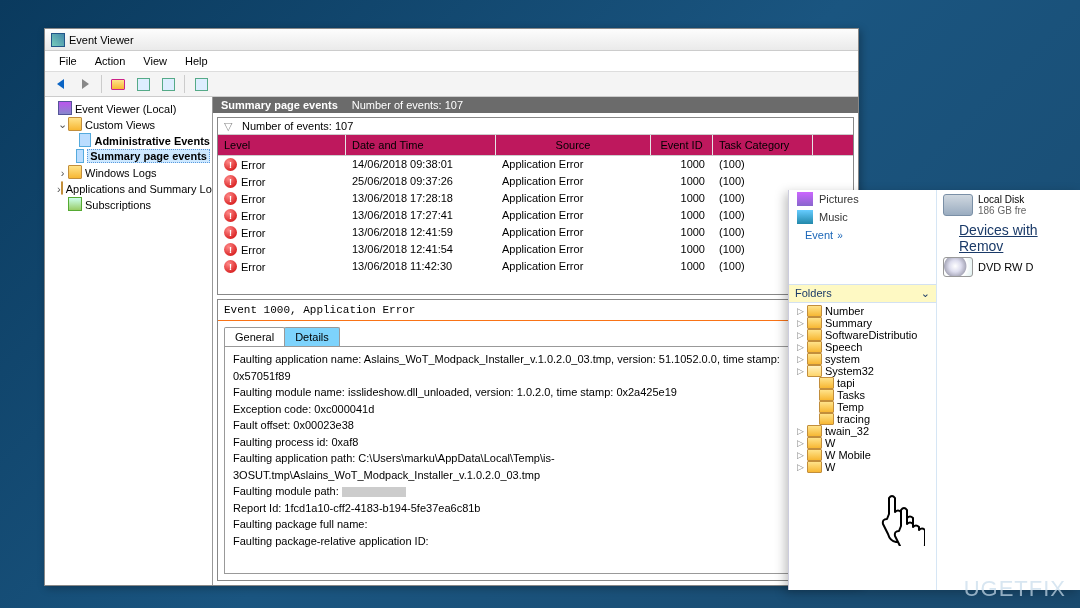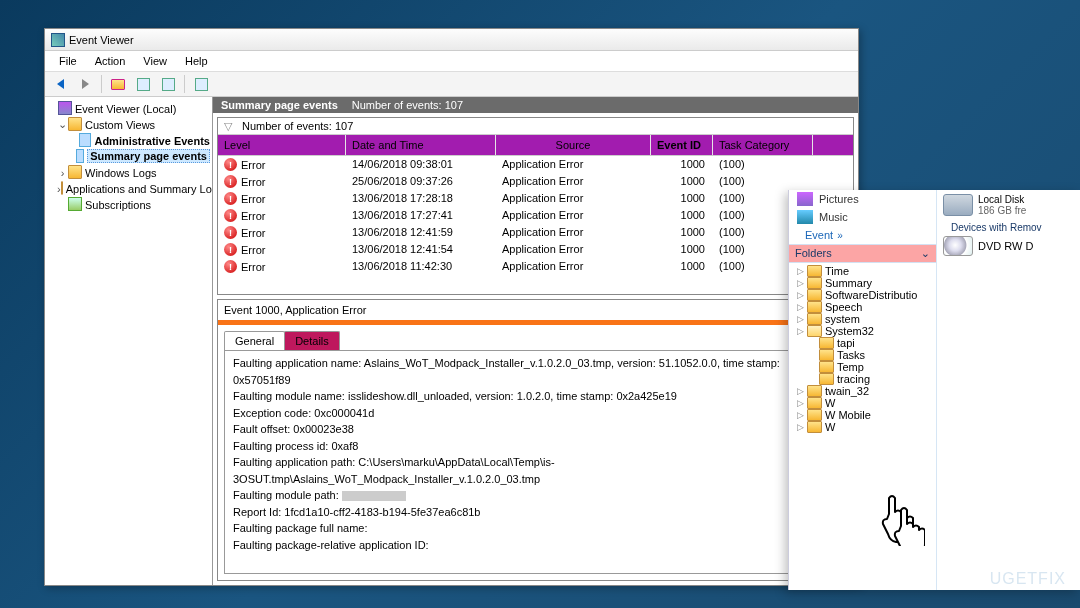--- a/index.html
+++ b/index.html
@@ -62,64 +62,64 @@
 .tree-sel { background:#cde8ff; border:1px dotted #5a9ade; }
 .tree-indent1{padding-left:10px;} .tree-indent2{padding-left:22px;font-weight:bold;}
 .right-pane { flex:1; display:flex; flex-direction:column; overflow:hidden;}
 .summary-bar {
   background:#6b6b6b; color:#fff; padding:2px 8px;
   display:flex; align-items:center; gap:14px;
 }
 .list-area { border:1px solid #888; margin:4px 4px 2px 4px; display:flex; flex-direction:column; height:178px;}
 .filter-row { display:flex; align-items:center; padding:2px 6px; border-bottom:1px solid #ccc; gap:6px;}
 .funnel { width:12px;height:12px;color:#888;}
-.col-headers { display:flex; background:#a21caf; border-bottom:1px solid #ccc;}
+.col-headers { display:flex; background:#be185d; border-bottom:1px solid #ccc;}
 .col-headers .col { padding:4px 6px; border-right:1px solid #e5e5e5;}
-.col.level{width:128px;} .col.date{width:150px;} .col.source{width:155px;text-align:center;} .col.eid{width:62px;text-align:left;font-weight:bold;} .col.task{width:100px;}
+.col.level{width:128px;} .col.date{width:150px;} .col.source{width:155px;text-align:center;} .col.eid{width:62px;text-align:center;} .col.task{width:100px;}
 .rows { flex:1; overflow-y:scroll;}
 .row { display:flex; padding:1px 0;}
 .row .c { padding:1px 6px; }
 .row .c.level{width:128px;display:flex;align-items:center;gap:4px;}
 .row .c.date{width:150px;} .row .c.source{width:155px;} .row .c.eid{width:62px;text-align:right;padding-right:8px;} .row .c.task{width:100px;}
 .err-ico{width:13px;height:13px;border-radius:50%;background:radial-gradient(circle at 35% 30%,#f88,#c00);display:flex;align-items:center;justify-content:center;color:#fff;font-size:9px;font-weight:bold;}
 .detail-area{border:1px solid #888; margin:2px 4px 4px 4px; flex:1; display:flex;flex-direction:column; min-height:0;}
-.detail-title{border-bottom:5px solid #f97316; padding:4px 6px;}
+.detail-title{border-bottom:1px solid #f97316; padding:4px 6px;font-family:Liberation Mono, monospace;}
 .tabs-row{display:flex; padding:6px 6px 0 6px;}
 .tab{border:1px solid #999; border-bottom:none; padding:3px 10px; background:#fff; border-top-left-radius:2px;border-top-right-radius:2px; margin-right:-1px;position:relative;z-index:2;}
-.tab.inactive{background:#be185d;z-index:1;}
+.tab.inactive{background:#7dd3fc;z-index:1;}
 .detail-box{border:1px solid #999; margin:0 6px 6px 6px; flex:1; padding:4px 8px; overflow:auto; line-height:1.5;}
 .redact{background:#ccc;display:inline-block;width:64px;height:10px;vertical-align:middle;}
 .explorer-window{
   position:absolute; top:190px; right:0;
   width:292px; height:400px;
   background:#fff; border-left:1px solid #ccd;
   box-shadow:-3px 3px 10px rgba(0,0,0,.25);
 }
 .exp-split{display:flex;height:100%;}
 .exp-nav{width:148px;border-right:1px solid #d6e6f5;display:flex;flex-direction:column;background:#fff;}
 .lib-item{display:flex;align-items:center;gap:6px;padding:2px 4px 2px 8px;color:#333;}
 .lib-ico{width:16px;height:14px;display:inline-block;}
 .lib-ico.pic{background:linear-gradient(#c6f,#86c);}
 .lib-ico.mus{background:linear-gradient(#6cf,#28a);}
 .more-link{color:#1a66b8;padding:3px 16px; display:flex;align-items:center;gap:4px;}
 .dbl-chev{font-size:10px;color:#1a66b8;}
-.folders-hdr{background:#fca5a5;border-top:1px solid #d3e1f2;border-bottom:1px solid #d3e1f2;padding:2px 6px;display:flex;justify-content:space-between;color:#1a3a68;font-weight:500;}
+.folders-hdr{background:#fef9c3;border-top:1px solid #d3e1f2;border-bottom:1px solid #d3e1f2;padding:2px 6px;display:flex;justify-content:space-between;color:#1a3a68;font-weight:500;margin-top:40px;}
 .folder-tree{flex:1;overflow:hidden;padding-top:2px;}
 .ft-item{display:flex;align-items:center;padding:0 2px 0 8px;white-space:nowrap;}
 .ft-toggle{width:10px;color:#888;font-size:9px;}
 .ft-ico{width:15px;height:12px;background:linear-gradient(#ffe38a,#f7b733);border:1px solid #c28e3b;border-radius:1px;margin-right:3px;}
 .ft-open{background:linear-gradient(#fff2c0,#ffd56a);}
 .ft-ind1{padding-left:20px;} 
 .exp-right{flex:1;padding:4px 6px;}
 .drive-item{display:flex;align-items:center;gap:5px;margin-bottom:2px;}
 .drive-ico{width:30px;height:22px;background:linear-gradient(#d0d8e0,#9aacc0);border-radius:3px;border:1px solid #7a8fa6;}
 .drive-info{display:flex;flex-direction:column;font-size:10px;}
-.section-lbl{color:#1a3a68;margin:6px 0 3px 8px;font-size:10px;}
+.section-lbl{color:#1a3a68;margin:6px 0 3px 16px;font-size:14px;text-decoration:underline;}
 .dvd-ico{width:30px;height:20px;background:radial-gradient(circle at 40% 45%,#fff 0%,#dde 30%,#aab 55%,#fff 60%,#dee 100%);border-radius:3px;border:1px solid #999;}
-.watermark{position:absolute;bottom:20px;right:14px;color:rgba(200,220,235,.7);font-family:Arial;font-size:16px;letter-spacing:1px;font-weight:300;margin-left:32px;}
+.watermark{position:absolute;bottom:6px;right:14px;color:rgba(200,220,235,.7);font-family:Arial;font-size:22px;letter-spacing:1px;font-weight:300;margin-left:32px;}
 .cursor{
   position:absolute; top:490px; left:875px; z-index:50;
   pointer-events:none;
 }
 .cursor svg{filter:drop-shadow(1px 1px 0 #fff);}
 </style>
 </head>
 <body>
 
 <div class="event-viewer-window">
@@ -303,21 +303,21 @@
           <span class="dbl-chev">»</span>
         </div>
       <div class="folders-hdr">
           <span>Folders</span>
           <span>⌄</span>
         </div>
       <div class="folder-tree" id="folder-tree">
           <div class="ft-item">
             <span class="ft-toggle">▷</span>
             <span class="ft-ico "></span>
-            <span>Time</span>
+            <span>Number</span>
           </div>
           <div class="ft-item">
             <span class="ft-toggle">▷</span>
             <span class="ft-ico "></span>
             <span>Summary</span>
           </div>
           <div class="ft-item">
             <span class="ft-toggle">▷</span>
             <span class="ft-ico "></span>
             <span>SoftwareDistributio</span>

